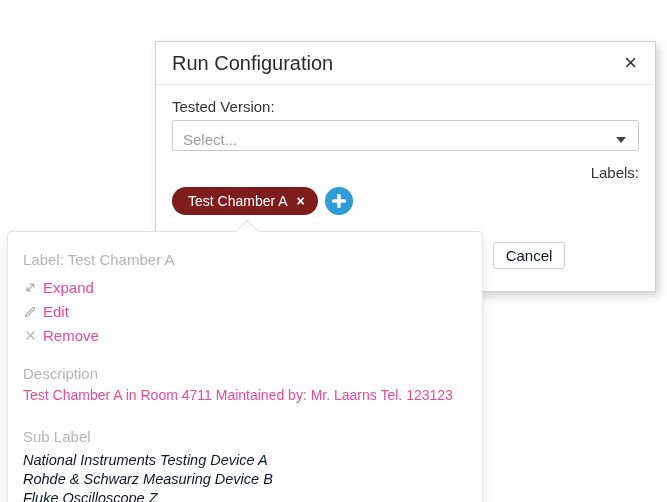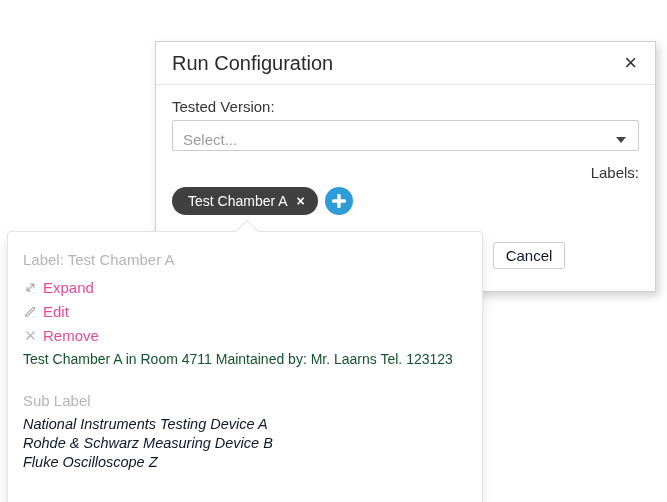--- a/index.html
+++ b/index.html
@@ -21,21 +21,21 @@
   .field-label { font-size:15px; color:#333; }
   .select-box { margin-top:5px; height:31px; border:1px solid #ccc; border-radius:2px;
                 background:#fff; display:flex; align-items:center;
                 justify-content:space-between; padding:8px 12px 0 10px; cursor:pointer; }
   .select-placeholder { font-size:15px; color:#9b9b9b; }
   .select-caret { width:0; height:0; border-left:5px solid transparent;
                   border-right:5px solid transparent; border-top:6px solid #444; }
 
   .labels-label { margin-top:13px;text-align:right; }
   .tag-row { margin-top:6px; display:flex; align-items:center; gap:7px; }
-  .tag { height:28px; border-radius:14px; background:#404040; color:#fff;
+  .tag { height:28px; border-radius:14px; background:#7f1d1d; color:#fff;
          display:inline-flex; align-items:center; padding:0 13px 0 16px;
          font-size:14px; cursor:default; }
   .tag-x { margin-left:9px; font-size:14px; font-weight:700; color:#fff;
            cursor:pointer; line-height:1; }
   .plus-btn { width:28px; height:28px; border-radius:50%; background:#2e9cd6;
               border:none; display:flex; align-items:center; justify-content:center;
               cursor:pointer; padding:0; }
 
   .cancel-btn { position:absolute; left:337px; top:200px; width:72px; height:27px;
                 background:#fff; border:1px solid #ccc; border-radius:3px;
@@ -49,21 +49,21 @@
   .popover-arrow { position:absolute; left:231px; top:-9px; width:16px; height:16px;
                    background:#fff; transform:rotate(45deg);
                    border-top:1px solid #e4e4e4; border-left:1px solid #e4e4e4; }
   .pop-heading { font-size:15px; color:#b5b5b5; line-height:19px; }
   .pop-menu { margin-top:6px; }
   .pop-menu-item { display:flex; align-items:center; gap:6px; height:24px;
                    font-size:15px; color:#ec4899; cursor:pointer; }
   .pop-menu-item .ico { width:14px; height:14px; display:inline-flex;
                         align-items:center; justify-content:center; color:#a8a8a8; }
   .desc-heading { margin-top:17px; }
-  .desc-text { margin-top:3px; font-size:14px; color:#14532d; line-height:19px;
+  .desc-text { margin-top:3px; font-size:14px; color:#ec4899; line-height:19px;
                white-space:nowrap; }
   .sub-heading { margin-top:22px; }
   .sub-items { margin-top:5px; }
   .sub-item { font-size:14.5px; font-style:italic; color:#0f172a; line-height:19px; }
 </style>
 </head>
 <body>
 
 <div class="stage">
 
@@ -124,20 +124,21 @@
       <div class="pop-menu-item">
         <span class="ico">
           <svg width="13" height="13" viewBox="0 0 13 13">
             <path d="M2.8 2.8 L10.2 10.2 M10.2 2.8 L2.8 10.2" stroke="#a8a8a8" stroke-width="1.2" stroke-linecap="round"></path>
           </svg>
         </span>
         <span>Remove</span>
       </div>
     </div>
 
+    <div class="pop-heading desc-heading">Description</div>
     <div class="desc-text">Test Chamber A in Room 4711 Maintained by: Mr. Laarns Tel. 123123</div>
 
     <div class="pop-heading sub-heading">Sub Label</div>
     <div class="sub-items">
       <div class="sub-item">National Instruments Testing Device A</div>
       <div class="sub-item">Rohde &amp; Schwarz Measuring Device B</div>
       <div class="sub-item">Fluke Oscilloscope Z</div>
     </div>
   </div>
 

